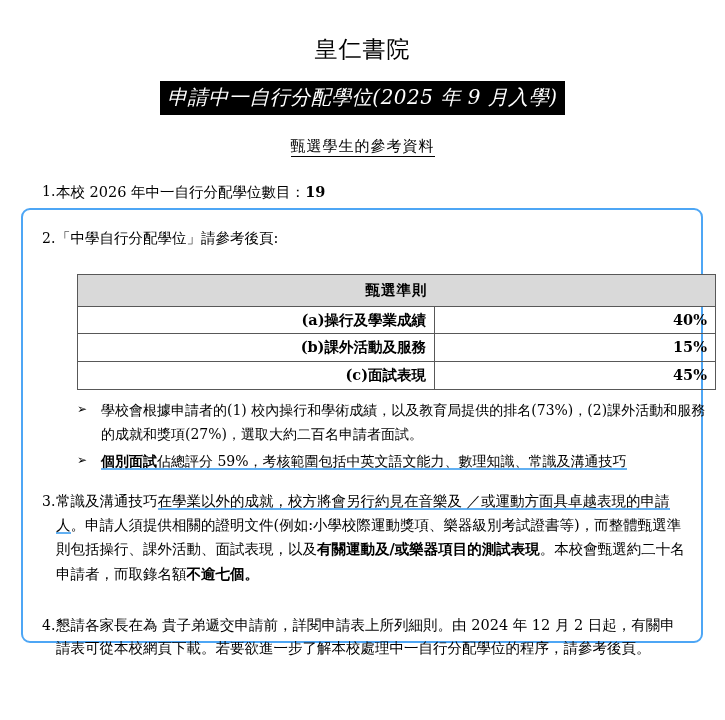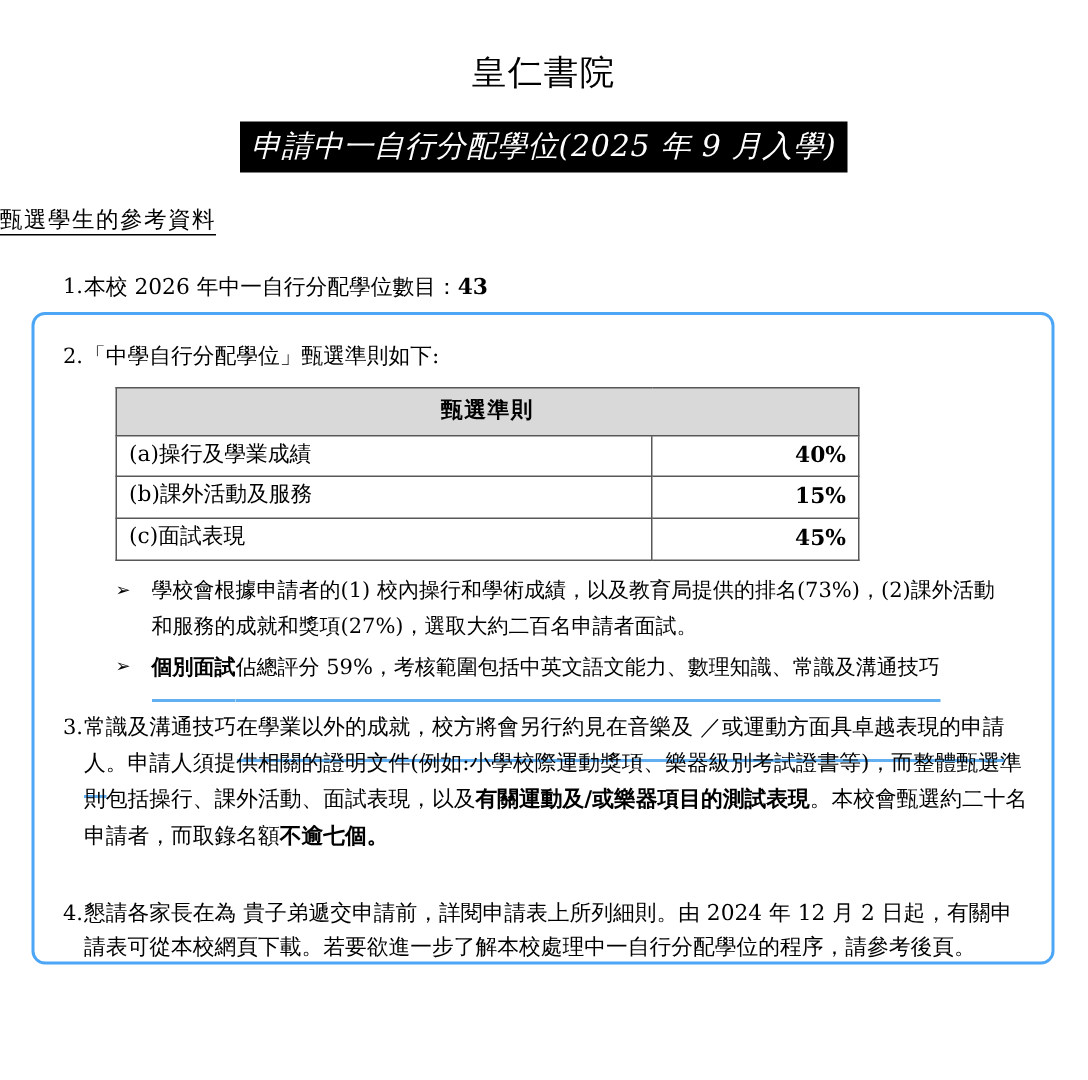--- a/index.html
+++ b/index.html
@@ -43,20 +43,21 @@
     color: #ffffff;
     font-size: 20px;
     letter-spacing: 0.5px;
     padding: 4px 7px 5px 7px;
     line-height: 1.25;
     white-space: nowrap;
     font-style: italic;
   }
 
   .subtitle {
+    text-align: center;
     margin-top: 22px;
     font-size: 15px;
     letter-spacing: 1px;
   }
   .subtitle span {
     border-bottom: 1.5px solid #000;
     padding-bottom: 1px;
   }
 
   
@@ -100,41 +101,41 @@
   .item-1 { margin-top: 17px; }
   .item-2 { margin-top: 23px; }
   .item-3 { margin-top: 17px; }
   .item-4 { margin-top: 28px; }
 
   .b { font-weight: bold; }
 
   
   table.criteria {
     border-collapse: collapse;
-    margin-top: 7px;
+    margin-top: 23px;
     margin-left: 21px;
-    width: 496px;
+    width: 639px;
     font-size: 14.5px;
   }
   table.criteria th,
   table.criteria td {
     border: 1px solid #585858;
     padding: 2px 8px 3px 8px;
     line-height: 1.5;
   }
   table.criteria th.head {
     background: #d9d9d9;
     text-align: center;
     font-weight: bold;
     height: 26px;
     letter-spacing: 1px;
   }
   table.criteria td.crit {
-    text-align: left;
-    font-weight: normal;
+    text-align: right;
+    font-weight: bold;
     width: 340px;
   }
   table.criteria td.pct {
     text-align: right;
     font-weight: bold;
   }
 
   
   .bullets {
     margin-top: 8px;
@@ -154,21 +155,21 @@
     line-height: 1.9;
   }
   .bullet-text {
     flex: 1 1 auto;
     padding-right: 8px;
   }
 
   
   .hl {
     box-shadow: inset 0 -2px 0 0 #62b0f2;
-    padding-bottom: 15px;
+    padding-bottom: 1px;
   }
 </style>
 </head>
 <body>
 
 <div class="page">
 
   <div class="school-name">皇仁書院</div>
 
   <div class="title-banner-wrap">
@@ -179,28 +180,28 @@
     <span>甄選學生的參考資料</span>
   </div>
 
   <div class="blue-box"></div>
 
   <div class="content">
 
     <div class="item item-1">
       <div class="item-num">1.</div>
       <div class="item-body">
-        <span>本校 2026 年中一自行分配學位數目：</span><span class="b">43</span>
+        <span>本校 2026 年中一自行分配學位數目：</span><span class="b">19</span>
       </div>
     </div>
 
     <div class="item item-2">
       <div class="item-num">2.</div>
       <div class="item-body">
-        <span>「中學自行分配學位」甄選準則如下:</span>
+        <span>「中學自行分配學位」請參考後頁:</span>
 
         <table class="criteria">
           <thead>
             <tr>
               <th class="head" colspan="2">甄選準則</th>
             </tr>
           </thead>
           <tbody>
             <tr>
               <td class="crit">(a)操行及學業成績</td>

